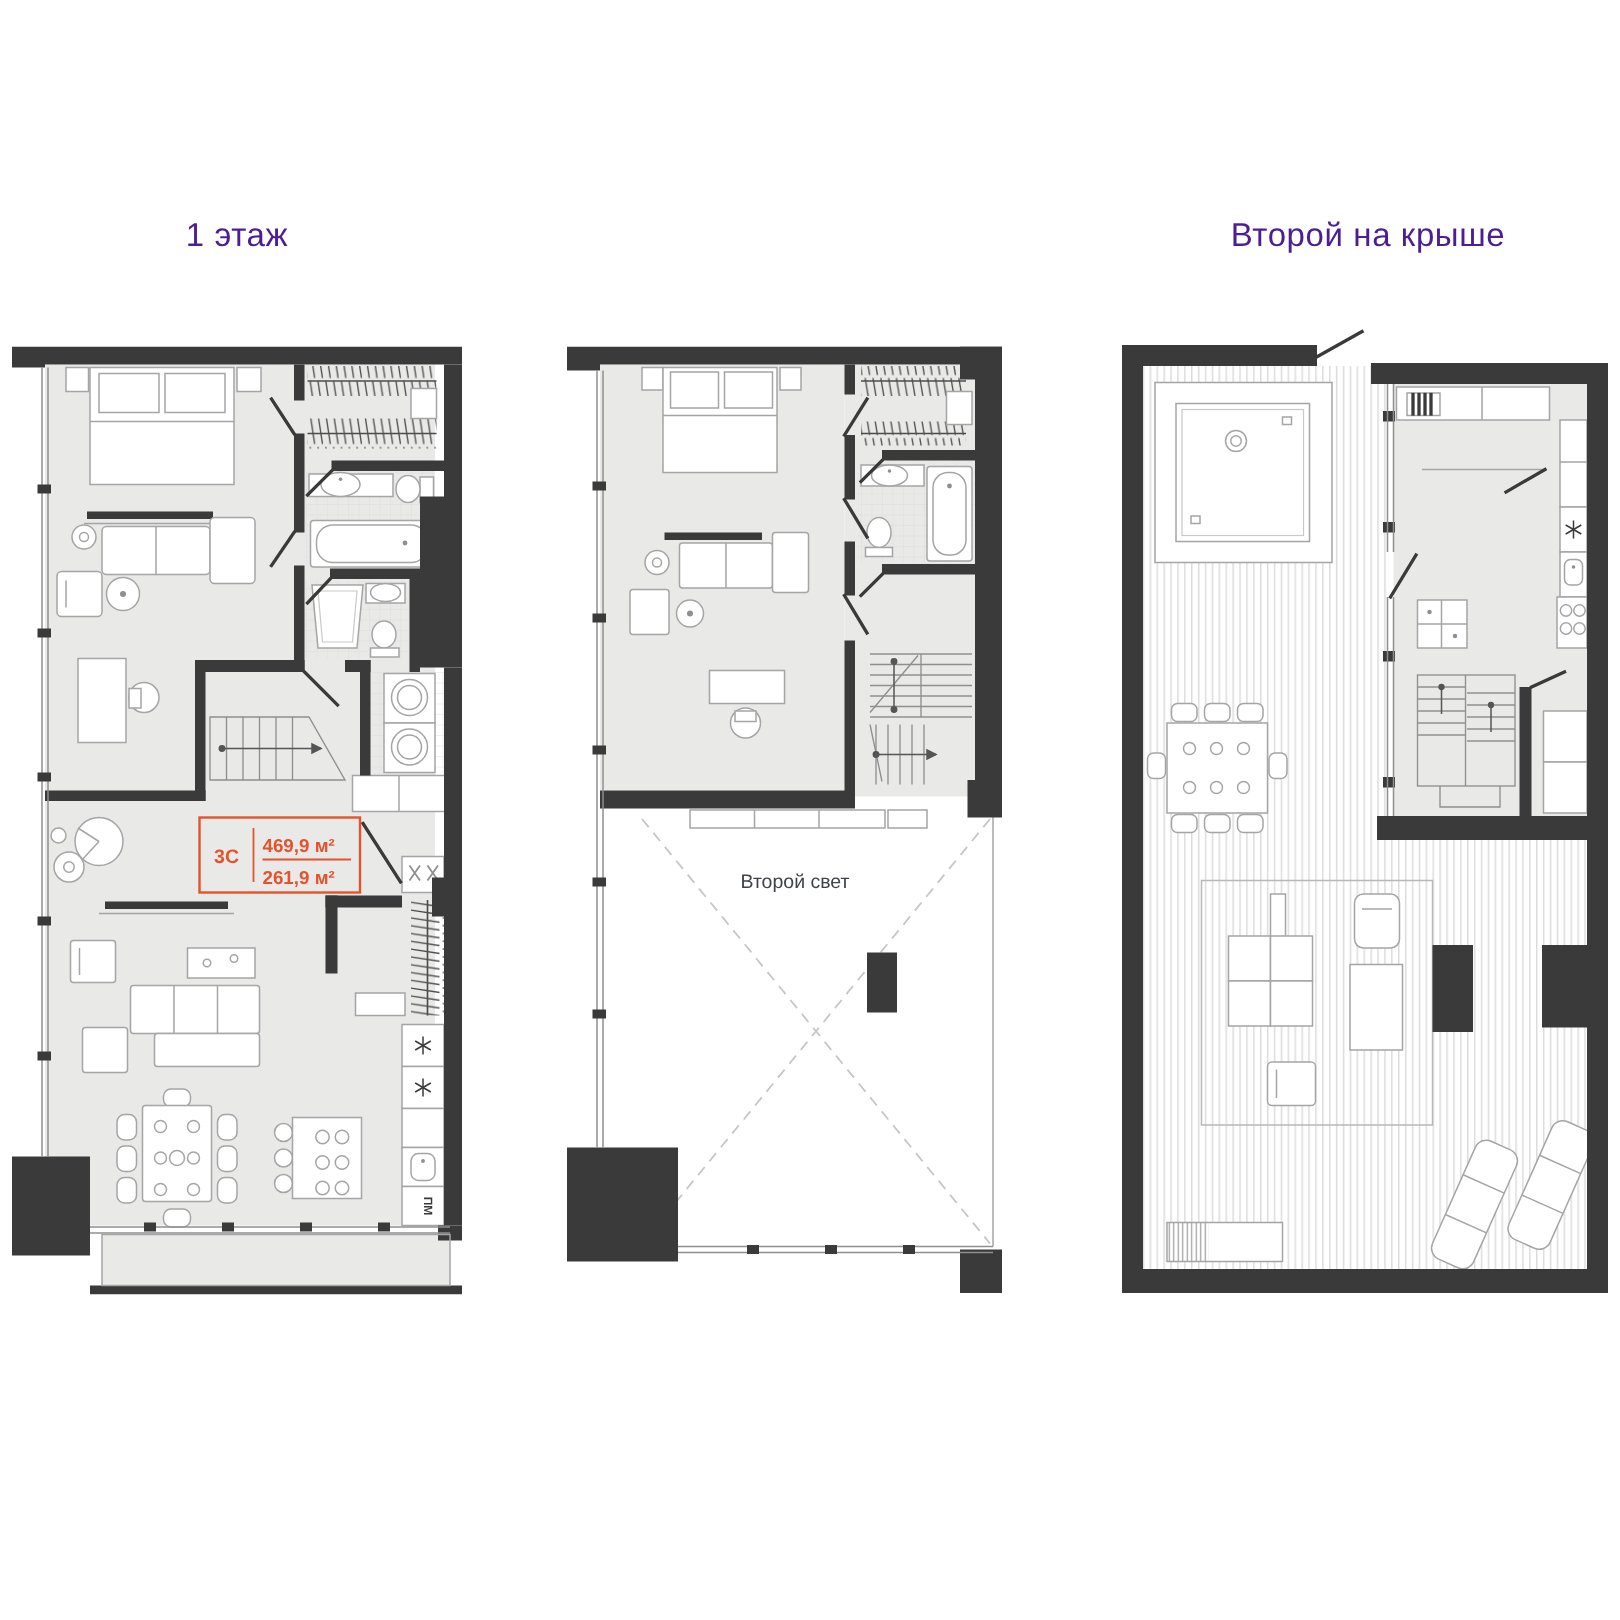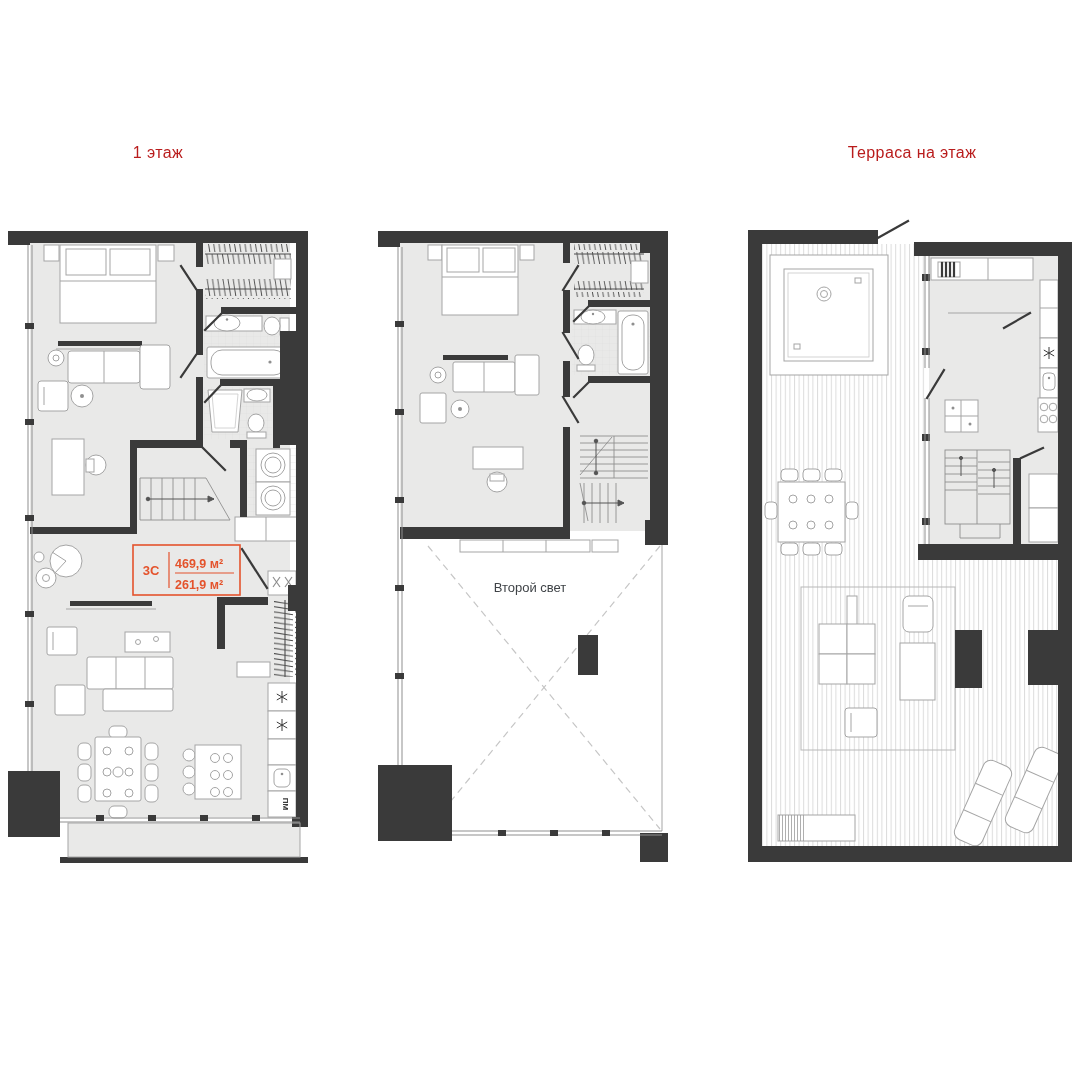--- a/index.html
+++ b/index.html
@@ -1,19 +1,19 @@
 <!DOCTYPE html>
 <html><head>
 <meta charset="utf-8">
 <style>
   html,body{margin:0;padding:0;background:#ffffff;}
   #stage{position:relative;width:1080px;height:1080px;background:#ffffff;overflow:hidden;
          font-family:"Liberation Sans",sans-serif;}
   .plan-title{position:absolute;top:144px;width:300px;text-align:center;
-              font-size:16px;letter-spacing:.4px;color:#b91c1c;}
+              font-size:22px;letter-spacing:.4px;color:#4c1d95;}
   .plan{position:absolute;}
   
   .w{fill:#3a3a3a;stroke:none;}
   .rm{fill:#e9e9e8;stroke:none;}
   .f{fill:#ffffff;stroke:#a5a5a5;stroke-width:1;}
   .f2{fill:none;stroke:#a5a5a5;stroke-width:1;}
   .lt{fill:none;stroke:#c9c9c9;stroke-width:.8;}
   .win{fill:none;stroke:#8f8f8f;stroke-width:1;}
   .dk{fill:none;stroke:#3a3a3a;stroke-width:2.2;stroke-linecap:square;}
   .tvb{fill:#3a3a3a;}
@@ -28,21 +28,21 @@
   text.area{font-size:12.5px;}
   text.voidtxt{fill:#3f4347;font-size:13px;font-family:"Liberation Sans",sans-serif;}
   text.pm{fill:#3a3a3a;font-size:8px;font-weight:bold;font-family:"Liberation Sans",sans-serif;}
 </style>
 </head>
 <body>
 
 <div id="stage">
 
   <div class="plan-title" style="left:8px;">1 этаж</div>
-  <div class="plan-title" style="left:762px;">Терраса на этаж</div>
+  <div class="plan-title" style="left:762px;">Второй на крыше</div>
 
   <svg class="plan" style="left:8px;top:231px;" width="300" height="632" viewBox="0 0 300 632">
     <defs>
       <pattern id="p1-hangH" width="5.2" height="22" patternUnits="userSpaceOnUse">
         <path d="M1.2,1 L4.2,21" stroke="#4c4c4c" stroke-width="0.9" fill="none"></path>
       </pattern>
       <pattern id="p1-hangV" width="22" height="5.2" patternUnits="userSpaceOnUse">
         <path d="M1,1.2 L21,4.2" stroke="#4c4c4c" stroke-width="0.9" fill="none"></path>
       </pattern>
       <pattern id="p1-tile" width="7" height="7" patternUnits="userSpaceOnUse">

